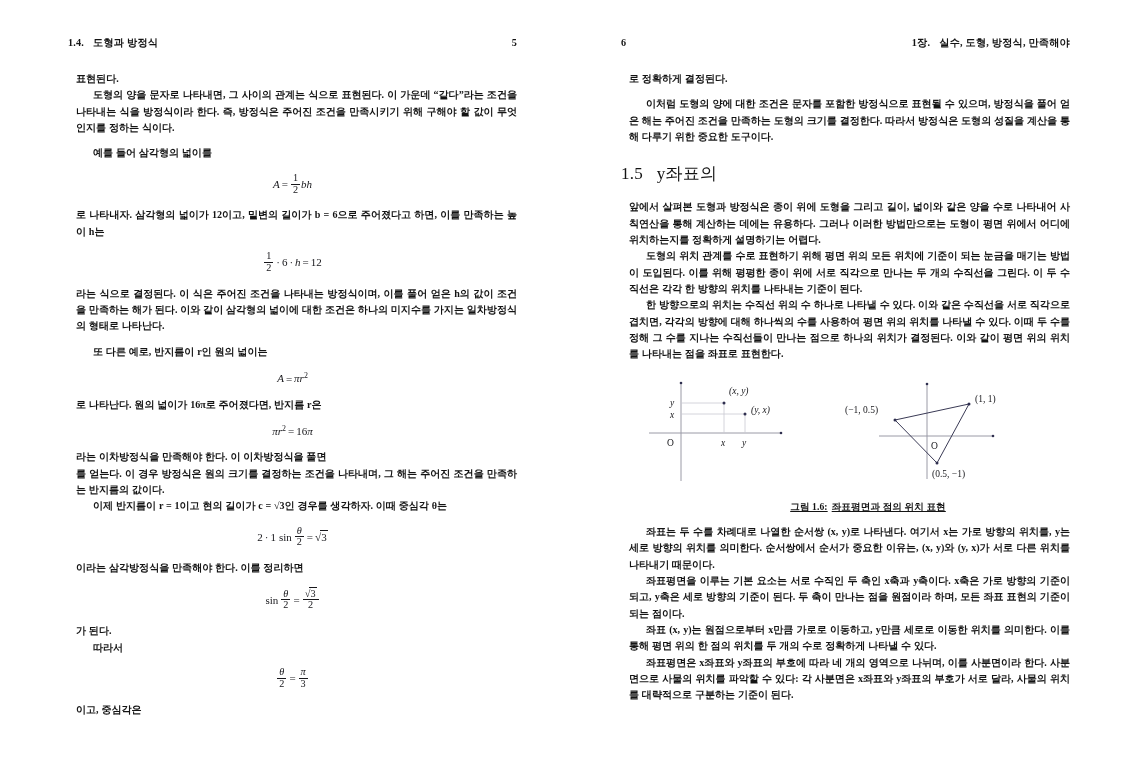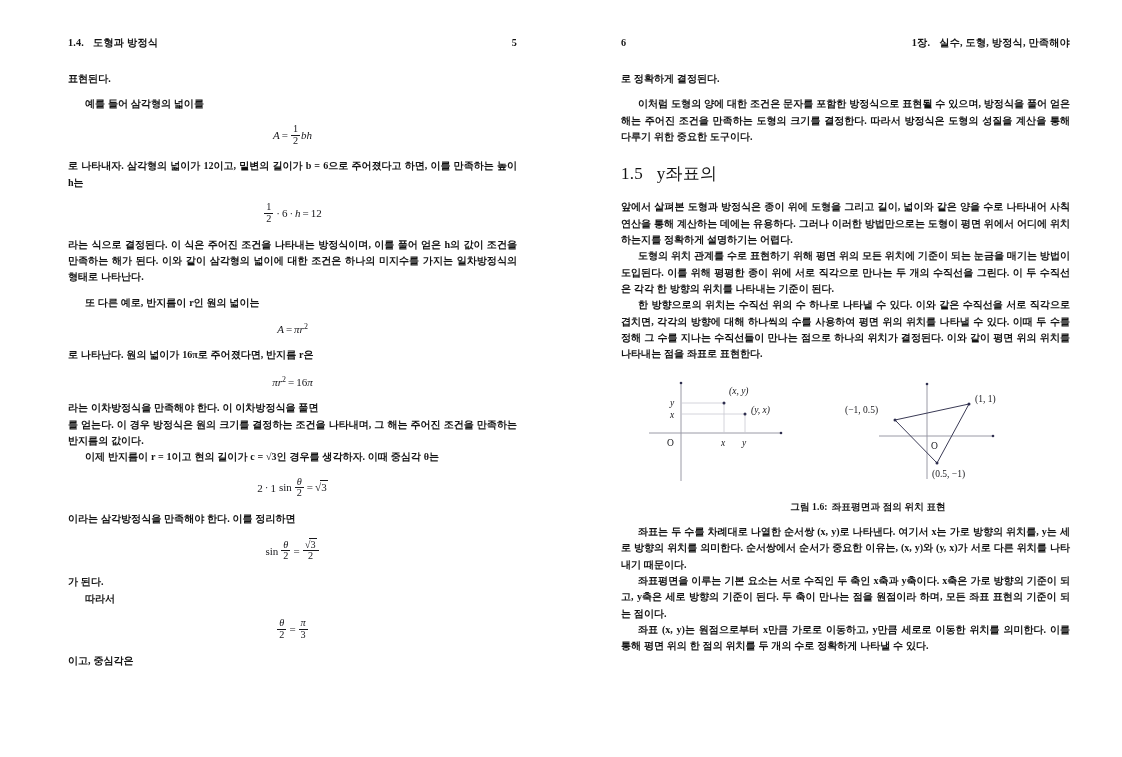--- a/index.html
+++ b/index.html
@@ -43,21 +43,21 @@
   .runhead .rh-folio { font-weight: bold; }
   .runhead.left-head .rh-num { margin-right: 9px; }
   .runhead.right-head .rh-folio { margin-right: 0; }
 
   
   p.body {
     font-size: 10.1px;
     line-height: 1.62;
     text-align: justify;
     text-justify: inter-character;
-    margin: 0 0 0 0;
+    margin: 0 0 0 8px;
     word-spacing: .35px;
     font-weight: bold;
     letter-spacing: -.05px;
   }
   p.body.indent { text-indent: 17px; }
   p.body + p.body { margin-top: 0px; }
 
   .gapsm { height: 9px; }
   .gaplg { height: 17px; }
 
@@ -96,21 +96,21 @@
     font-size: 17px;
     font-weight: normal;
     margin: 0 0 14px 0;
     letter-spacing: .2px;
     display: flex;
     align-items: baseline;
   }
   h2.sec .secnum { margin-right: 14px; }
 
   
-  .figure { margin: 18px 0 10px 0; }
+  .figure { margin: 18px 0 10px 0; text-decoration: underline; }
   .figure .canvas { display: block; margin: 0 auto; }
   .figcap {
     text-align: center;
     font-size: 9.6px;
     font-weight: bold;
     margin-top: 12px;
     letter-spacing: .1px;
   }
   .figcap .capnum { margin-right: 4px; margin-left: 45px; }
 </style>
@@ -122,20 +122,21 @@
   <div class="page page-left">
 
     <div class="runhead left-head">
       <span class="rh-num">1.4.</span>
       <span class="rh-title">도형과 방정식</span>
       <span class="rh-spacer"></span>
       <span class="rh-folio">5</span>
     </div>
 
     <p class="body">표현된다.</p>
+    <p class="body indent">도형의 양을 문자로 나타내면, 그 사이의 관계는 식으로 표현된다. 이 가운데 “같다”라는 조건을 나타내는 식을 방정식이라 한다. 즉, 방정식은 주어진 조건을 만족시키기 위해 구해야 할 값이 무엇인지를 정하는 식이다.</p>
     <div class="gapsm"></div>
     <p class="body indent">예를 들어 삼각형의 넓이를</p>
 
     <div class="dm">
       <span class="mi">A</span><span class="mop">=</span><span class="frac"><span class="num">1</span><span class="den">2</span></span><span class="mi">b</span><span class="mi">h</span>
     </div>
 
     <p class="body">로 나타내자. 삼각형의 넓이가 12이고, 밑변의 길이가 b = 6으로 주어졌다고 하면, 이를 만족하는 높이 h는</p>
 
     <div class="dm">
@@ -260,15 +261,16 @@
       </svg>
 
       <div class="figcap">
         <span class="capnum">그림 1.6:</span><span>좌표평면과 점의 위치 표현</span>
       </div>
     </div>
 
     <p class="body indent">좌표는 두 수를 차례대로 나열한 순서쌍 (x, y)로 나타낸다. 여기서 x는 가로 방향의 위치를, y는 세로 방향의 위치를 의미한다. 순서쌍에서 순서가 중요한 이유는, (x, y)와 (y, x)가 서로 다른 위치를 나타내기 때문이다.</p>
     <p class="body indent">좌표평면을 이루는 기본 요소는 서로 수직인 두 축인 x축과 y축이다. x축은 가로 방향의 기준이 되고, y축은 세로 방향의 기준이 된다. 두 축이 만나는 점을 원점이라 하며, 모든 좌표 표현의 기준이 되는 점이다.</p>
     <p class="body indent">좌표 (x, y)는 원점으로부터 x만큼 가로로 이동하고, y만큼 세로로 이동한 위치를 의미한다. 이를 통해 평면 위의 한 점의 위치를 두 개의 수로 정확하게 나타낼 수 있다.</p>
+    <p class="body indent">좌표평면은 x좌표와 y좌표의 부호에 따라 네 개의 영역으로 나뉘며, 이를 사분면이라 한다. 사분면으로 사물의 위치를 파악할 수 있다: 각 사분면은 x좌표와 y좌표의 부호가 서로 달라, 사물의 위치를 대략적으로 구분하는 기준이 된다.</p>
 
   </div>
 </div>
 
 </body></html>

